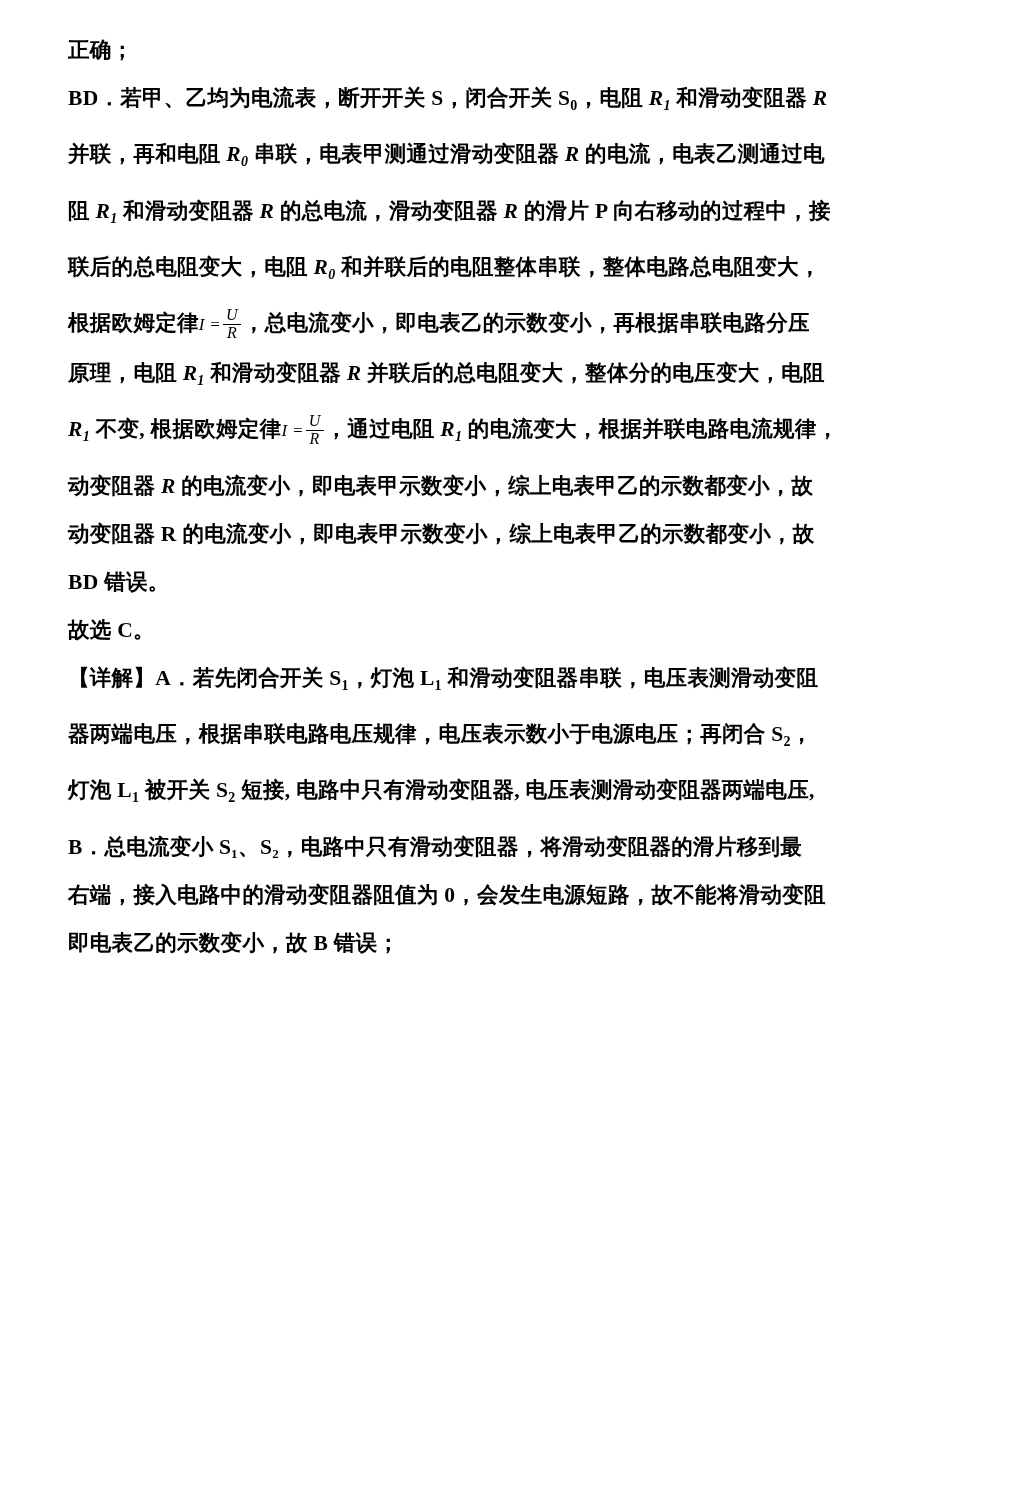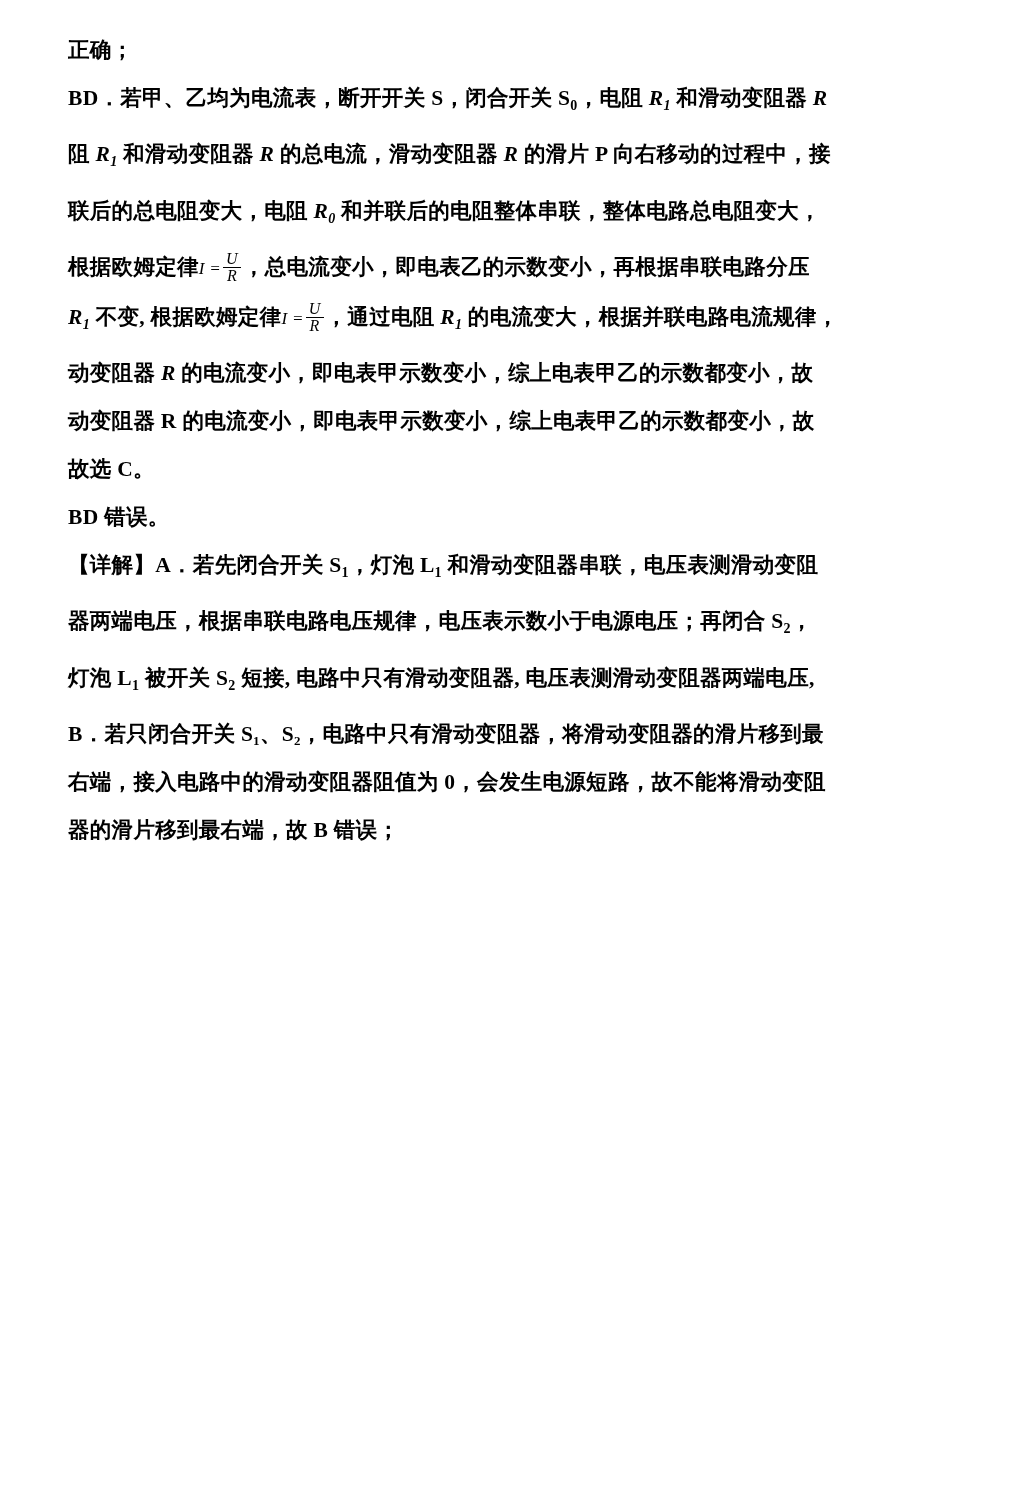--- a/index.html
+++ b/index.html
@@ -79,48 +79,50 @@
 </head>
 <body>
 
 <div class="page">
   <div class="content">
 
     <p class="line"><span>正确；</span></p>
 
     <p class="line">BD．若甲、乙均为电流表，断开开关 S，闭合开关 S<span class="subn">0</span>，电阻 <span class="ital">R<span class="sub">1</span></span> 和滑动变阻器 <span class="ital">R</span></p>
 
+    <p class="line">并联，再和电阻 <span class="ital">R<span class="sub">0</span></span> 串联，电表甲测通过滑动变阻器 <span class="ital">R</span> 的电流，电表乙测通过电</p>
 
     <p class="line">阻 <span class="ital">R<span class="sub">1</span></span> 和滑动变阻器 <span class="ital">R</span> 的总电流，滑动变阻器 <span class="ital">R</span> 的滑片 P 向右移动的过程中，接</p>
 
 
     <p class="line">联后的总电阻变大，电阻 <span class="ital">R<span class="sub">0</span></span> 和并联后的电阻整体串联，整体电路总电阻变大，</p>
 
     <p class="line">根据欧姆定律<span class="eq">I =</span><span class="frac"><span class="num">U</span><span class="den">R</span></span>，总电流变小，即电表乙的示数变小，再根据串联电路分压</p>
 
+    <p class="line">原理，电阻 <span class="ital">R<span class="sub">1</span></span> 和滑动变阻器 <span class="ital">R</span> 并联后的总电阻变大，整体分的电压变大，电阻</p>
 
     <p class="line"><span class="ital">R<span class="sub">1</span></span> 不变, 根据欧姆定律<span class="eq">I =</span><span class="frac"><span class="num">U</span><span class="den">R</span></span>，通过电阻 <span class="ital">R<span class="sub">1</span></span> 的电流变大，根据并联电路电流规律，</p>
 
 
     <p class="line">动变阻器 <span class="ital">R</span> 的电流变小，即电表甲示数变小，综上电表甲乙的示数都变小，故</p>
 
     <p class="line"><span>动变阻器 R 的电流变小，即电表甲示数变小，综上电表甲乙的示数都变小，故</span></p>
 
+    <p class="line"><span>BD 错误。</span></p>
+
     <p class="line"><span>故选 C。</span></p>
-
-    <p class="line"><span>BD 错误。</span></p>
 
     <p class="line">【详解】A．若先闭合开关 S<span class="subn">1</span>，灯泡 L<span class="subn">1</span> 和滑动变阻器串联，电压表测滑动变阻</p>
 
     <p class="line">器两端电压，根据串联电路电压规律，电压表示数小于电源电压；再闭合 S<span class="subn">2</span>，</p>
 
     <p class="line">灯泡 L<span class="subn">1</span> 被开关 S<span class="subn">2</span> 短接, 电路中只有滑动变阻器, 电压表测滑动变阻器两端电压,</p>
 
 
 
-    <p class="line"><span>B．若只闭合开关 S₁、S₂，电路中只有滑动变阻器，将滑动变阻器的滑片移到最</span></p>
+    <p class="line"><span>B．总电流变小 S₁、S₂，电路中只有滑动变阻器，将滑动变阻器的滑片移到最</span></p>
 
     <p class="line"><span>右端，接入电路中的滑动变阻器阻值为 0，会发生电源短路，故不能将滑动变阻</span></p>
 
-    <p class="line"><span>器的滑片移到最右端，故 B 错误；</span></p>
+    <p class="line"><span>即电表乙的示数变小，故 B 错误；</span></p>
 
   </div>
 </div>
 
 </body></html>

